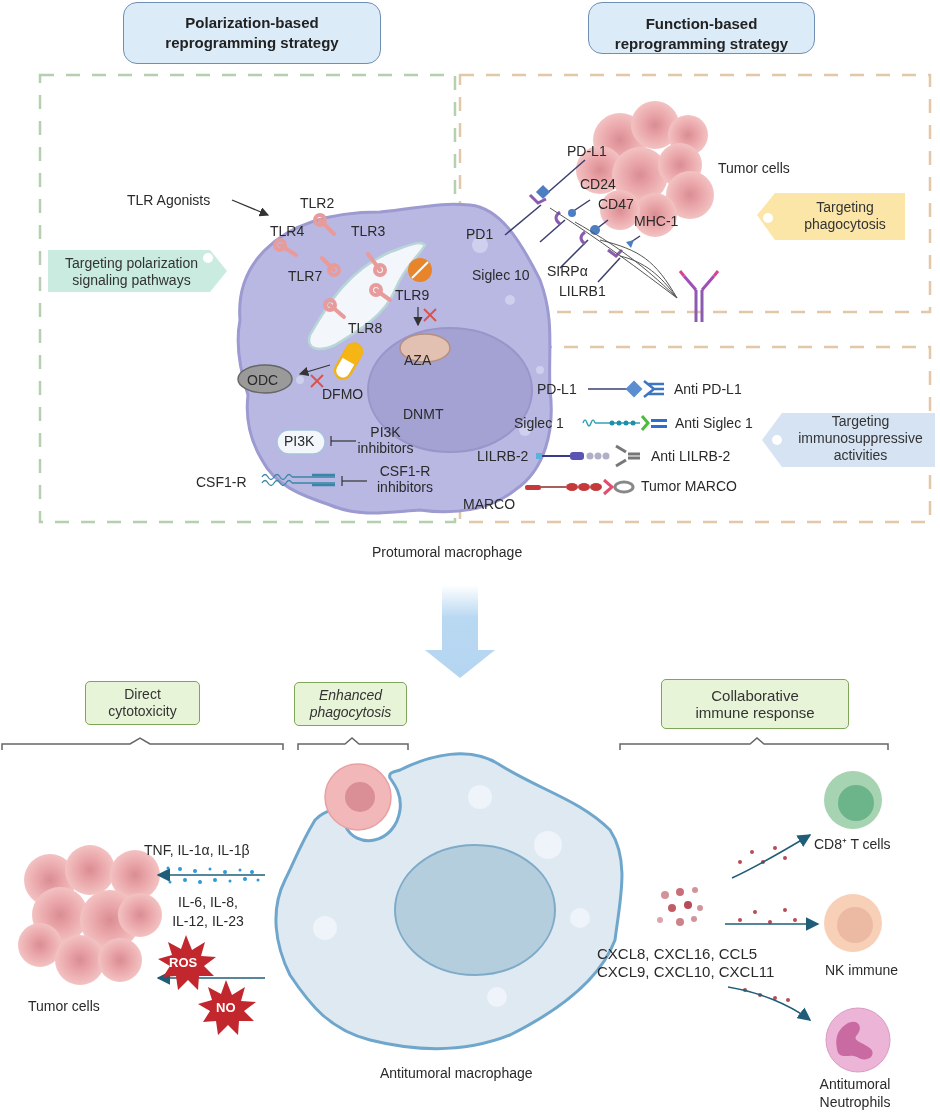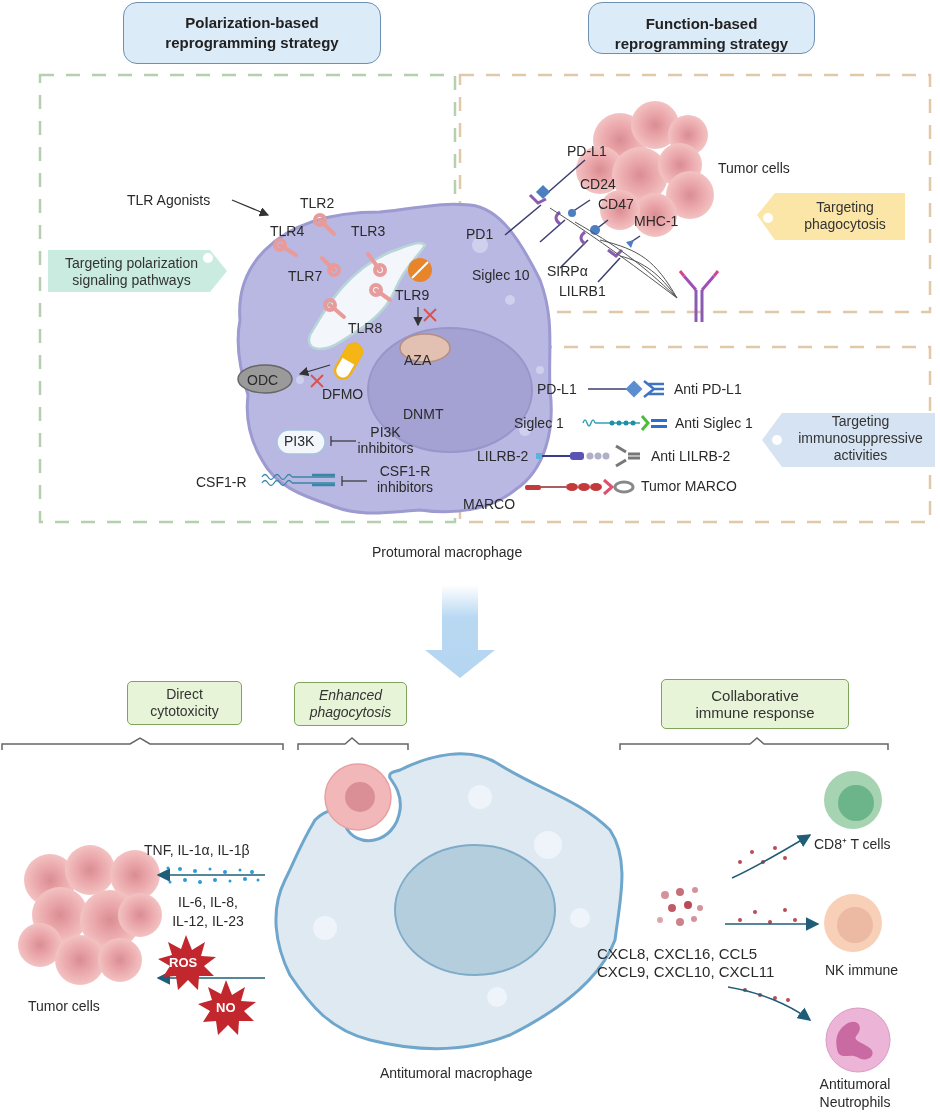--- a/index.html
+++ b/index.html
@@ -367,21 +367,21 @@
 <span class="lbl" style="left:674px;top:381px;">Anti PD-L1</span>
 <span class="lbl" style="left:514px;top:415px;">Siglec 1</span>
 <span class="lbl" style="left:675px;top:415px;">Anti Siglec 1</span>
 <span class="lbl" style="left:477px;top:448px;">LILRB-2</span>
 <span class="lbl" style="left:651px;top:448px;">Anti LILRB-2</span>
 <span class="lbl" style="left:463px;top:478px;margin-top:18px;">MARCO</span>
 <span class="lbl" style="left:641px;top:478px;">Tumor MARCO</span>
 
 <span class="lbl" style="left:372px;top:544px;font-size:14px;">Protumoral macrophage</span>
 
-<div class="gbox" style="left:85px;top:681px;width:115px;height:44px;padding-top:4px;box-sizing:border-box;white-space:pre-line;margin-left:42px;">Direct
+<div class="gbox" style="left:85px;top:681px;width:115px;height:44px;padding-top:4px;box-sizing:border-box;white-space:pre-line;">Direct
 cytotoxicity</div>
 <div class="gbox" style="left:294px;top:682px;width:113px;height:44px;padding-top:4px;box-sizing:border-box;white-space:pre-line;font-style:italic;">Enhanced
 phagocytosis</div>
 <div class="gbox" style="left:661px;top:679px;width:188px;height:50px;padding-top:7px;box-sizing:border-box;white-space:pre-line;font-size:15px;">Collaborative
 immune response</div>
 
 <span class="lbl" style="left:144px;top:842px;">TNF, IL-1α, IL-1β</span>
 <span class="lbl c" style="left:158px;top:893px;width:100px;line-height:19px;white-space:pre-line;">IL-6, IL-8,
 IL-12, IL-23</span>
 <span class="lbl wt" style="left:169px;top:955px;">ROS</span>

